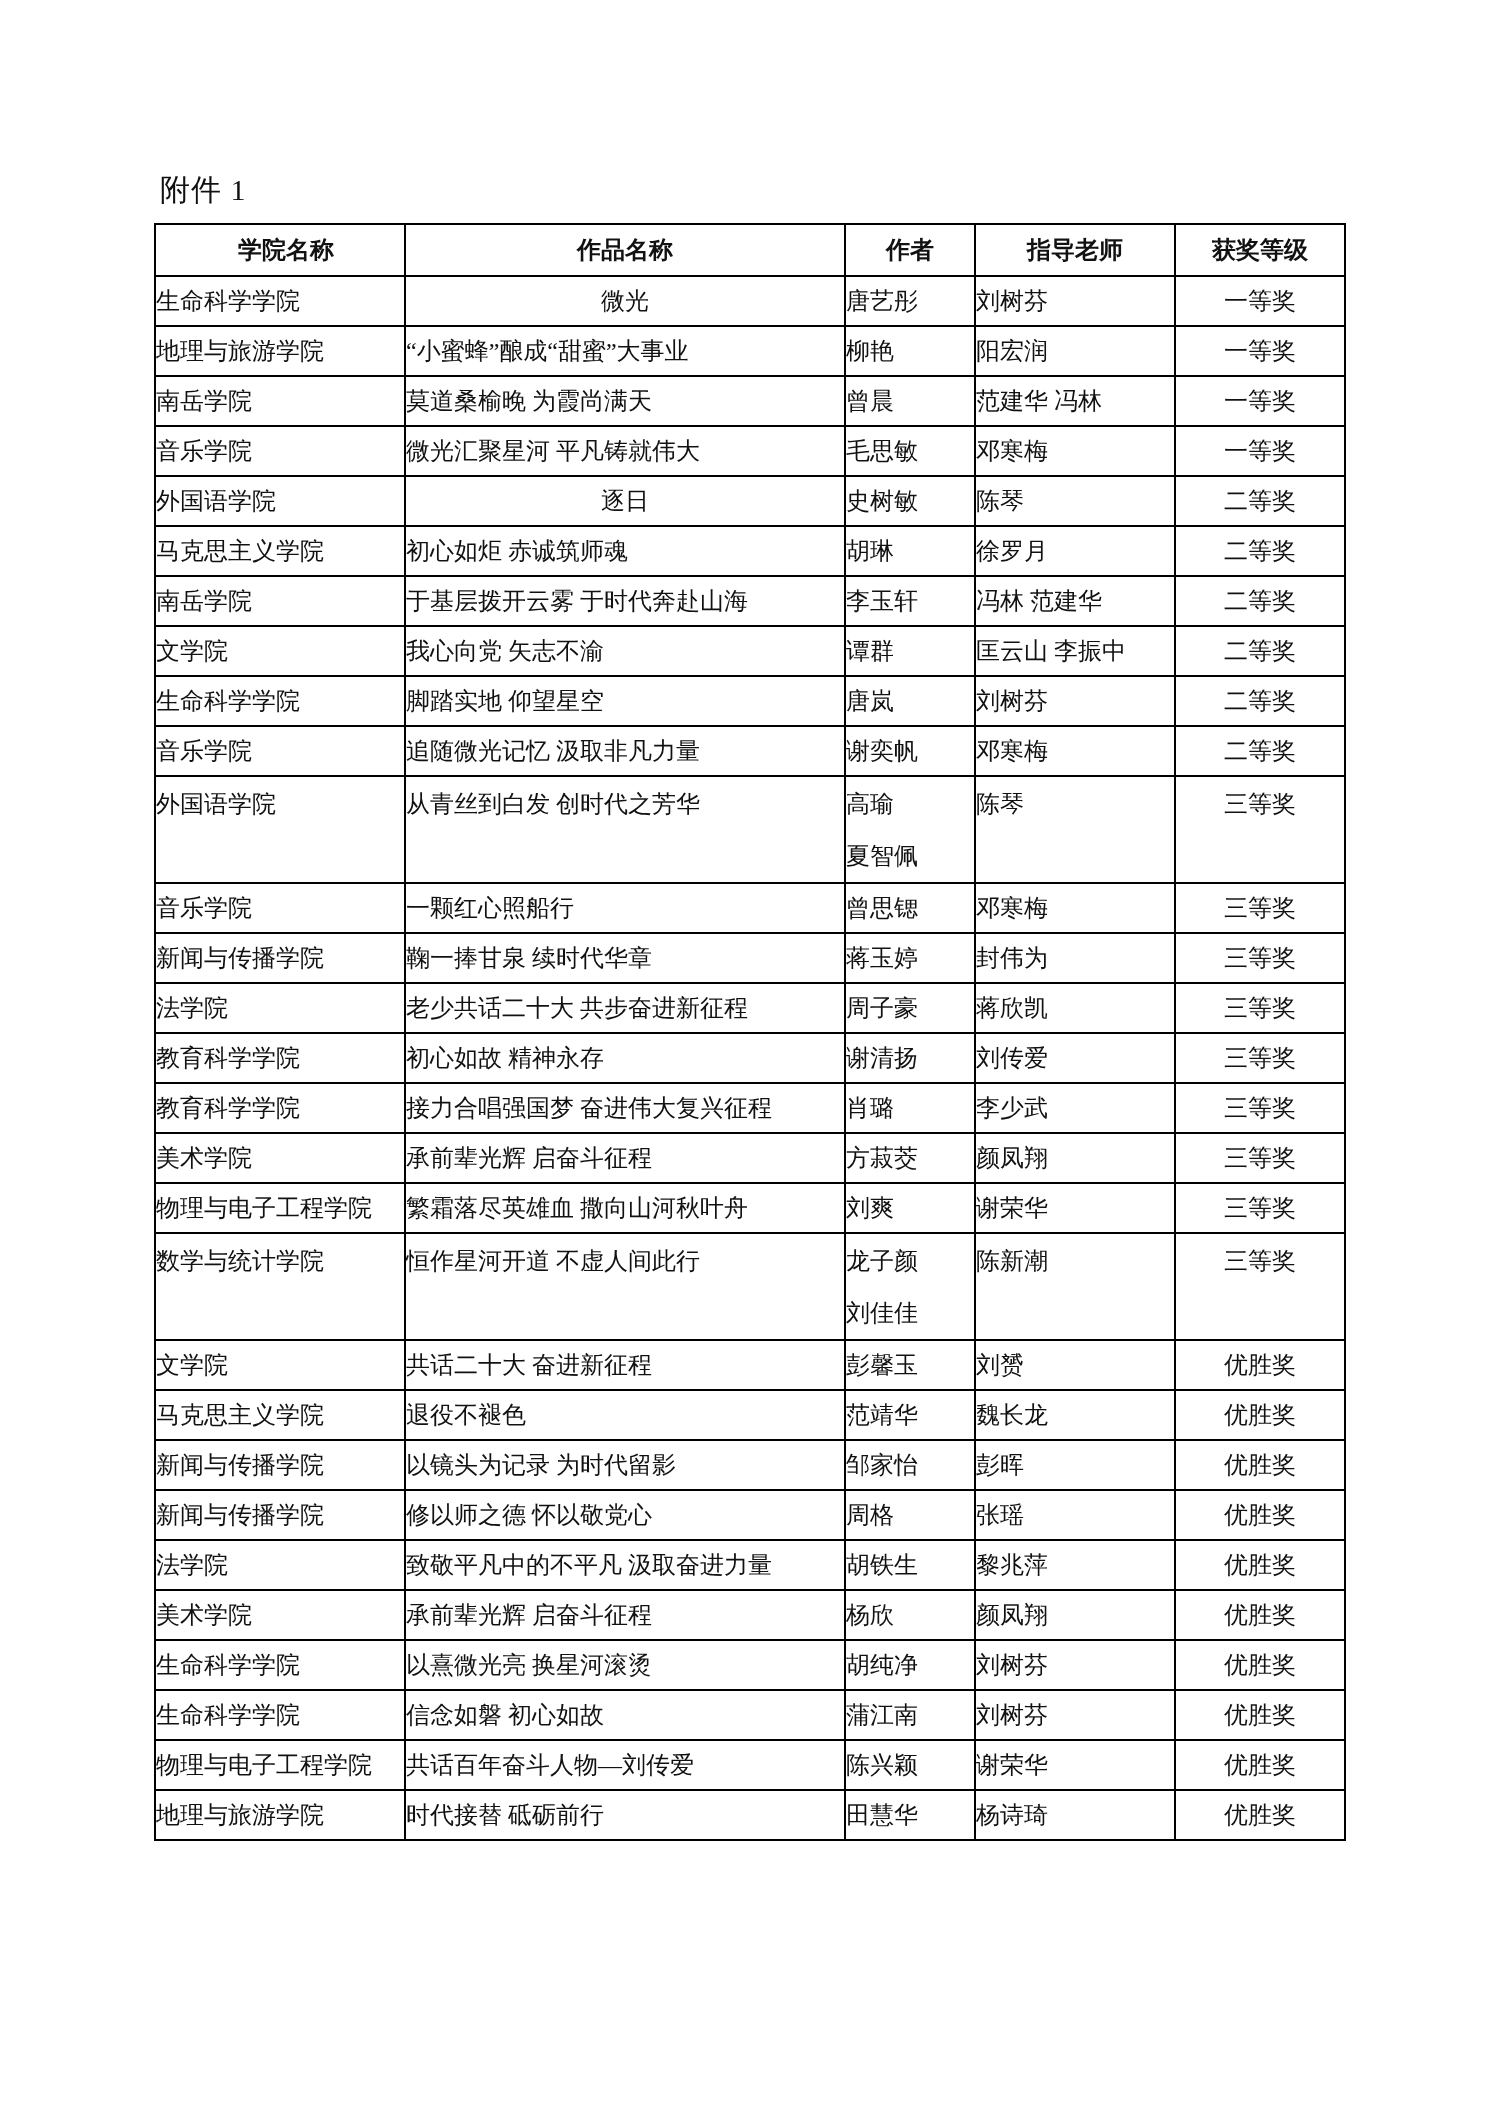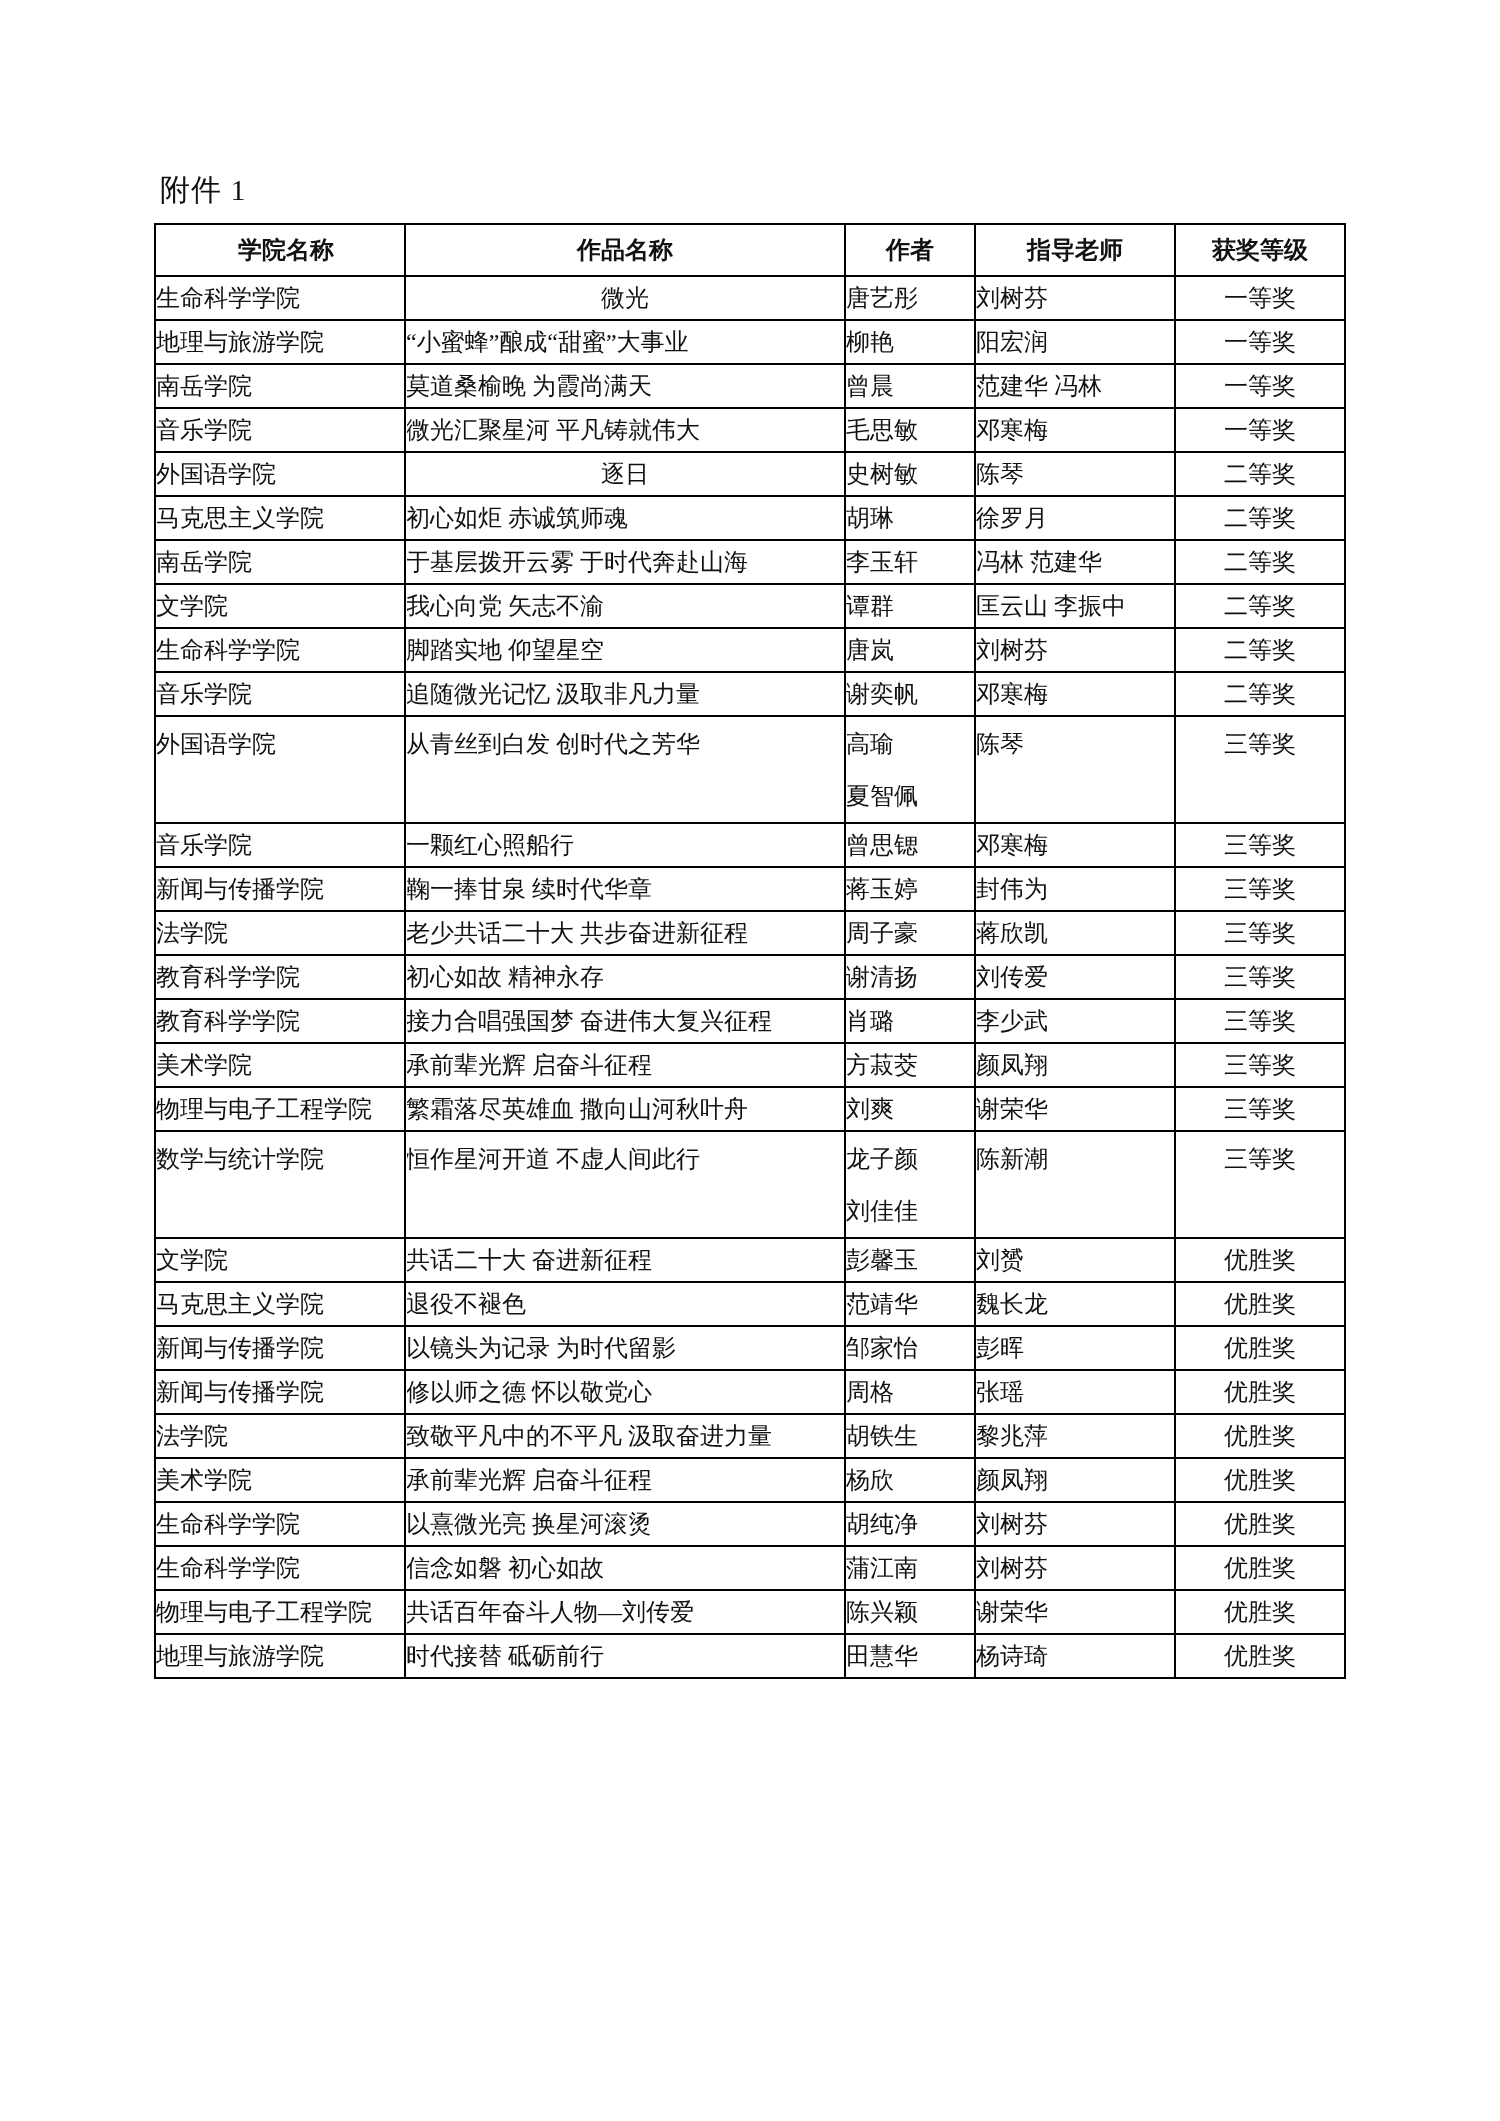--- a/index.html
+++ b/index.html
@@ -37,34 +37,34 @@
     border-collapse: collapse;
     table-layout: fixed;
     font-size: 24px;
   }
   .results th, .results td {
     border: 2px solid #000000;
     padding: 0;
     overflow: hidden;
   }
   .results thead tr { height: 52px; }
-  .results tbody tr { height: 44px; }
+  .results tbody tr { height: 50px; }
   .results tbody tr.tall { height: 98px; }
   .results th {
     font-weight: 700;
     text-align: center;
     vertical-align: middle;
   }
   .results th.th-college {
     text-align: center;
     padding-left: 12px;
   }
   .results td { vertical-align: middle; }
   .college-cell  { text-align: left; padding-left: 12px; }
-  .work-cell     { text-align: left; padding-left: 22px; border-radius: 7px; }
+  .work-cell     { text-align: left; padding-left: 22px; }
   .work-cell.center { text-align: center; padding-left: 0; }
   .author-cell   { text-align: left; padding-left: 20px; white-space: pre-line; }
   .advisor-cell  { text-align: left; padding-left: 24px; }
   .award-cell    { text-align: center; }
   .results tbody tr.tall td {
     vertical-align: top;
     line-height: 2.15;
     padding-top: 2px;
   }
 </style>

